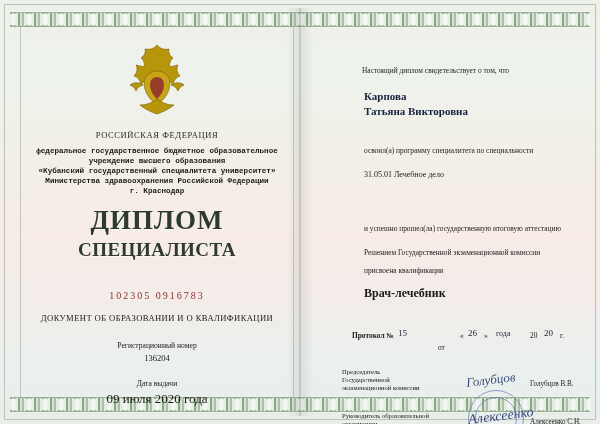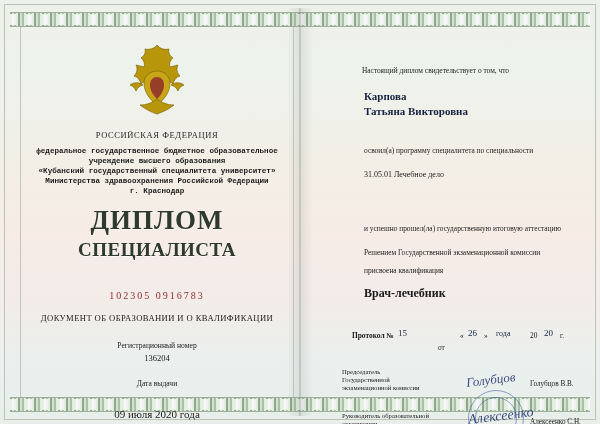--- a/index.html
+++ b/index.html
@@ -79,21 +79,21 @@
   .title .l2{font-size:19px;letter-spacing:.5px;}
   .serial{
     margin-top:26px;font-size:10px;color:#8e2d2d;letter-spacing:2px;font-weight:normal;
   }
   .doc-kind{
     margin-top:12px;font-size:8.6px;letter-spacing:.4px;color:#1b1b1b;
   }
   .reg-label{margin-top:18px;font-size:7.6px;color:#1b1b1b;}
   .reg-num{margin-top:3px;font-size:8.5px;color:#1b1b1b;}
   .date-label{margin-top:16px;font-size:7.6px;color:#1b1b1b;}
-  .date-val{margin-top:20px;font-size:11px;color:#1b1b1b;}
+  .date-val{margin-top:3px;font-size:13px;color:#1b1b1b;}
 
   
   .r-line{position:absolute;font-size:7.4px;color:#1b1b1b;}
   .r-name{font-size:11px;color:#16213f;font-weight:bold;}
 
   .row-label{font-size:7.4px;color:#1b1b1b;}
   .sig-block{position:absolute;font-size:6.6px;line-height:8px;color:#1b1b1b;}
   .sig-name{position:absolute;font-size:7.2px;color:#1b1b1b;}
 
   .signature{

